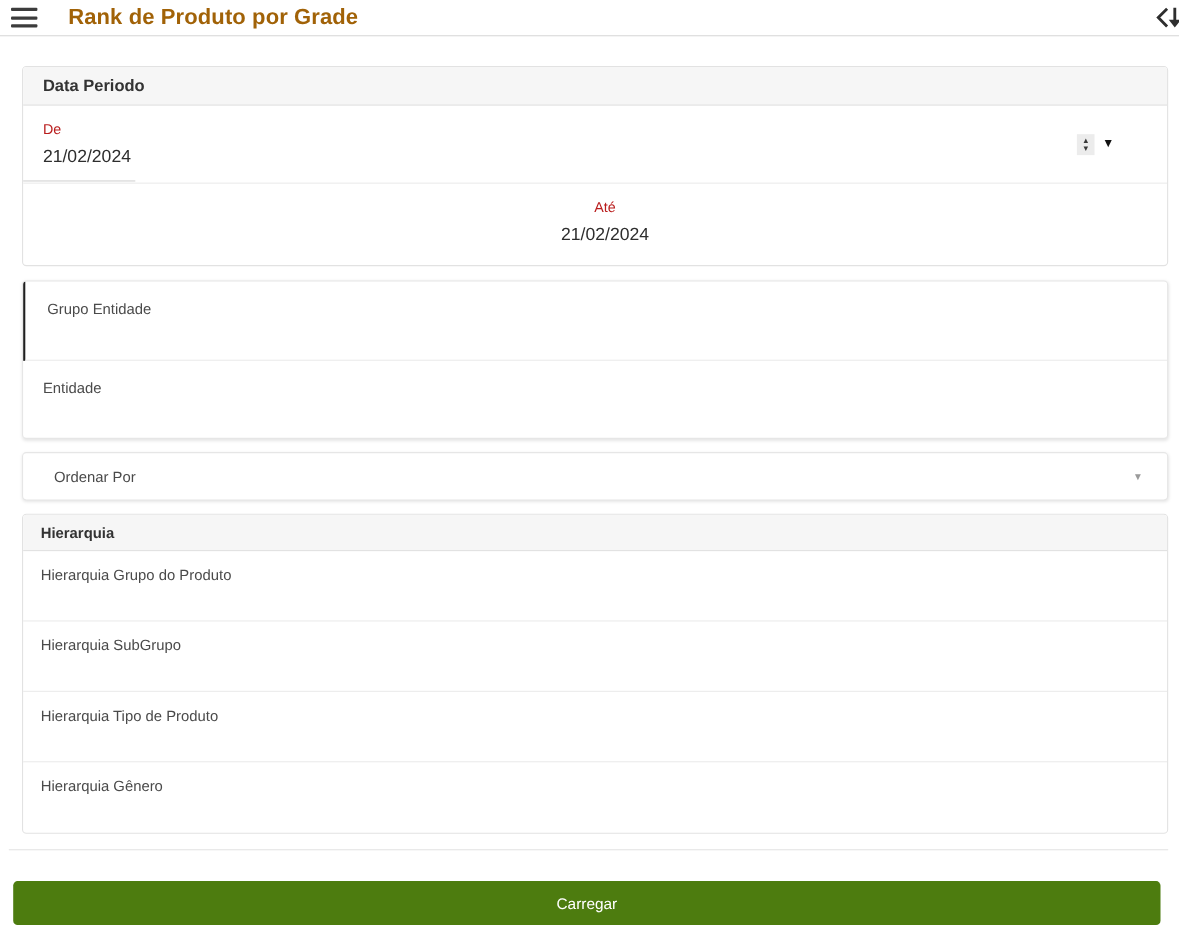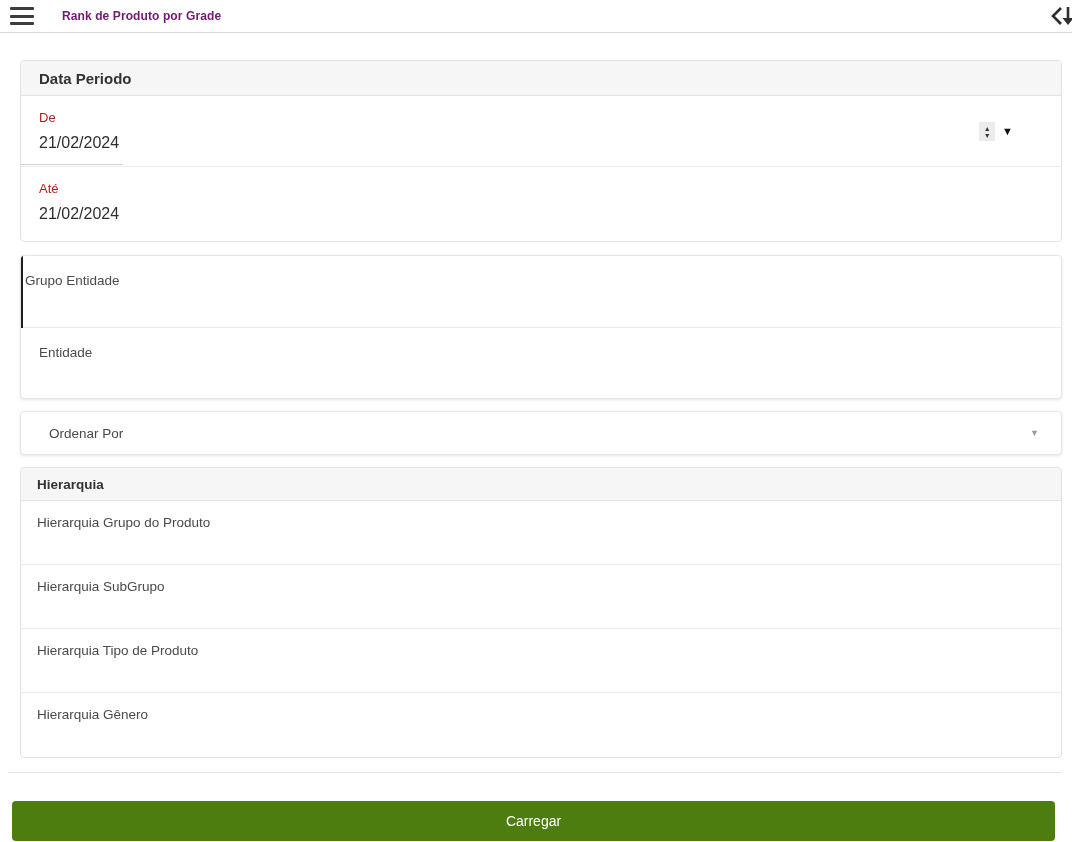--- a/index.html
+++ b/index.html
@@ -26,23 +26,23 @@
     margin-left: 10px;
     display: flex; flex-direction: column; justify-content: space-between;
     cursor: pointer;
   }
   .hamburger span {
     display: block; height: 3px; width: 100%;
     background: #3c3c3c; border-radius: 1px;
   }
   .topbar-title {
     margin-left: 28px;
-    font-size: 12px;
+    font-size: 20px;
     font-weight: 600;
-    color: #701a75;
+    color: #a16207;
     letter-spacing: 0.1px;
   }
   .topbar-right-icon {
     position: absolute;
     right: 0; top: 3px;
     width: 22px; height: 26px;
     overflow: hidden;
   }
   .topbar-right-icon svg { display: block; }
 
@@ -75,21 +75,21 @@
     height: 35px;
     font-size: 15px;
     display: flex; align-items: center;
     padding-left: 18px;
   }
   .date-row {
     position: relative;
     padding: 14px 0 0 18px;
   }
   .date-row.de  { height: 71px; }
-  .date-row.ate { height: 74px; }
+  .date-row.ate { height: 74px; text-align: center; }
   .field-label {
     font-size: 13px;
     color: #b91c1c;
     display: block;
   }
   .field-value {
     font-size: 16px;
     color: #2e2e2e;
     display: block;
     margin-top: 9px;
@@ -130,21 +130,21 @@
 
   
   .card-entidade { margin-top: 13px; }
   .ent-row {
     position: relative;
     height: 72px;
     padding: 17px 0 0 18px;
     font-size: 13.5px;
     color: #4a4a4a;
   }
-  .ent-row.focused { border-left: 2px solid #1f1f1f; padding-left: 2px; }
+  .ent-row.focused { border-left: 2px solid #1f1f1f; padding-left: 20px; }
   .ent-row + .ent-row { height: 70px; }
 
   
   .card-ordenar {
     margin-top: 12px;
     height: 44px;
     position: relative;
     display: flex; align-items: center;
     padding-left: 28px;
     font-size: 13.5px;

